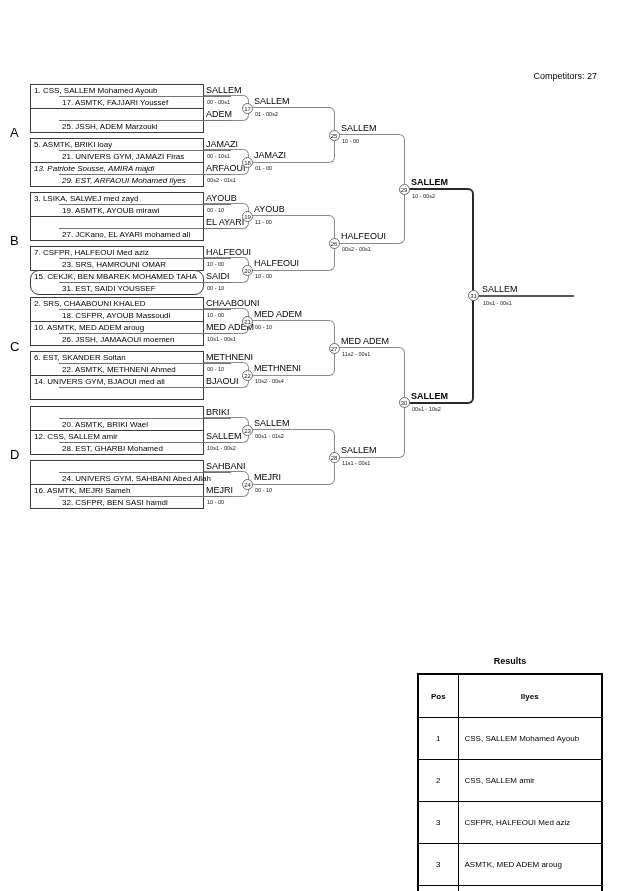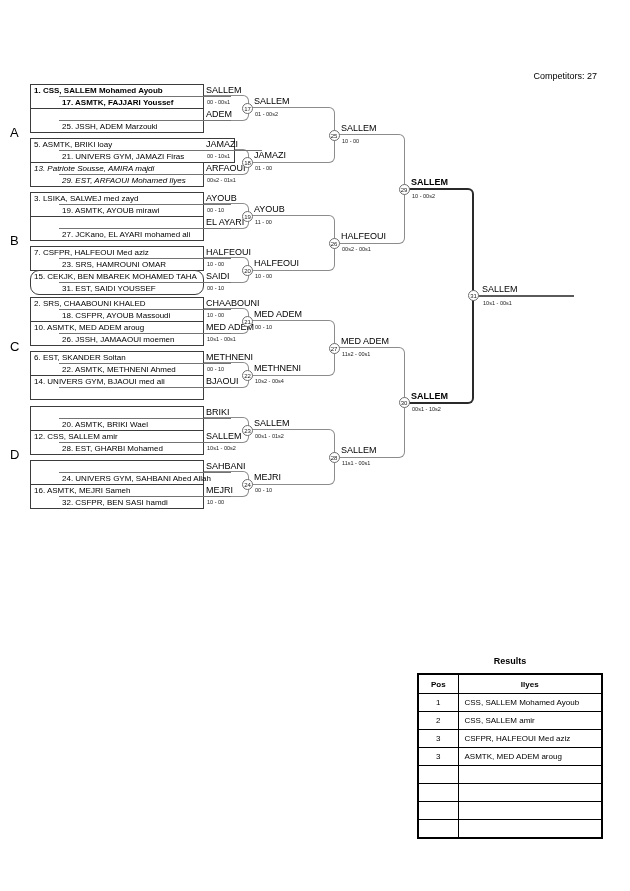--- a/index.html
+++ b/index.html
@@ -39,51 +39,51 @@
   .wname { position:absolute; font-size:9px; line-height:11px; white-space:nowrap; z-index:3; background:transparent; }
   .wname.bold { font-weight:bold; }
   .wscore { position:absolute; font-size:6px; line-height:8px; color:#222; white-space:nowrap; z-index:3; transform:scale(0.92); transform-origin:left top; }
   .final-line { position:absolute; height:1.5px; background:#5a5a5a; z-index:1; }
 
   .results-title { position:absolute; left:417px; top:656px; width:186px; text-align:center; font-size:9px; font-weight:bold; }
   .results-table {
     position:absolute; left:417px; top:673px; width:186px;
     border-collapse:collapse; border:2px solid #000; table-layout:fixed; font-size:8px;
   }
-  .results-table th, .results-table td { border:1px solid #000; height:17px; padding:0; }
+  .results-table th, .results-table td { border:1px solid #000; height:17px; padding:12px; }
   .results-table th { font-weight:bold; text-align:center; height:18px; }
   .col-pos { width:40px; }
   td.pos-cell { text-align:center; }
   td.name-cell { padding-left:6px; text-align:left; }
 </style>
 </head>
 <body>
 
 <div class="stage">
   <div class="competitors">Competitors: 27</div>
 
   <div class="section-letter" style="top:126px">A</div>
   <div class="section-letter" style="top:234px">B</div>
   <div class="section-letter" style="top:340px">C</div>
   <div class="section-letter" style="top:448px">D</div>
 
   <div id="bracket">
-      <div class="pbox" style="top: 84px; font-weight: bold;">
+      <div class="pbox" style="top: 84px;">
         <div class="prow t">1. CSS, SALLEM Mohamed Ayoub</div>
         <div class="prow b">17. ASMTK, FAJJARI Youssef</div>
       </div>
       <div class="wname" style="left: 206px; top: 84.5px;">SALLEM</div>
       <div class="wscore" style="left: 207px; top: 98px;">00 - 00s1</div>
       <div class="pbox" style="top: 108px;">
         <div class="prow t"></div>
         <div class="prow b">25. JSSH, ADEM Marzouki</div>
       </div>
       <div class="wname" style="left: 206px; top: 108.5px;">ADEM</div>
       <div class="wscore" style="left: 207px; top: 122px;"></div>
-      <div class="pbox" style="top: 138px; padding-left: 31px;">
+      <div class="pbox" style="top: 138px;">
         <div class="prow t">5. ASMTK, BRIKI loay</div>
         <div class="prow b">21. UNIVERS GYM, JAMAZI Firas</div>
       </div>
       <div class="wname" style="left: 206px; top: 138.5px;">JAMAZI</div>
       <div class="wscore" style="left: 207px; top: 152px;">00 - 10s1</div>
       <div class="pbox" style="top: 162px; font-style: italic;">
         <div class="prow t">13. Patriote Sousse, AMIRA majdi</div>
         <div class="prow b">29. EST, ARFAOUI Mohamed Ilyes</div>
       </div>
       <div class="wname" style="left: 206px; top: 162.5px;">ARFAOUI</div>

